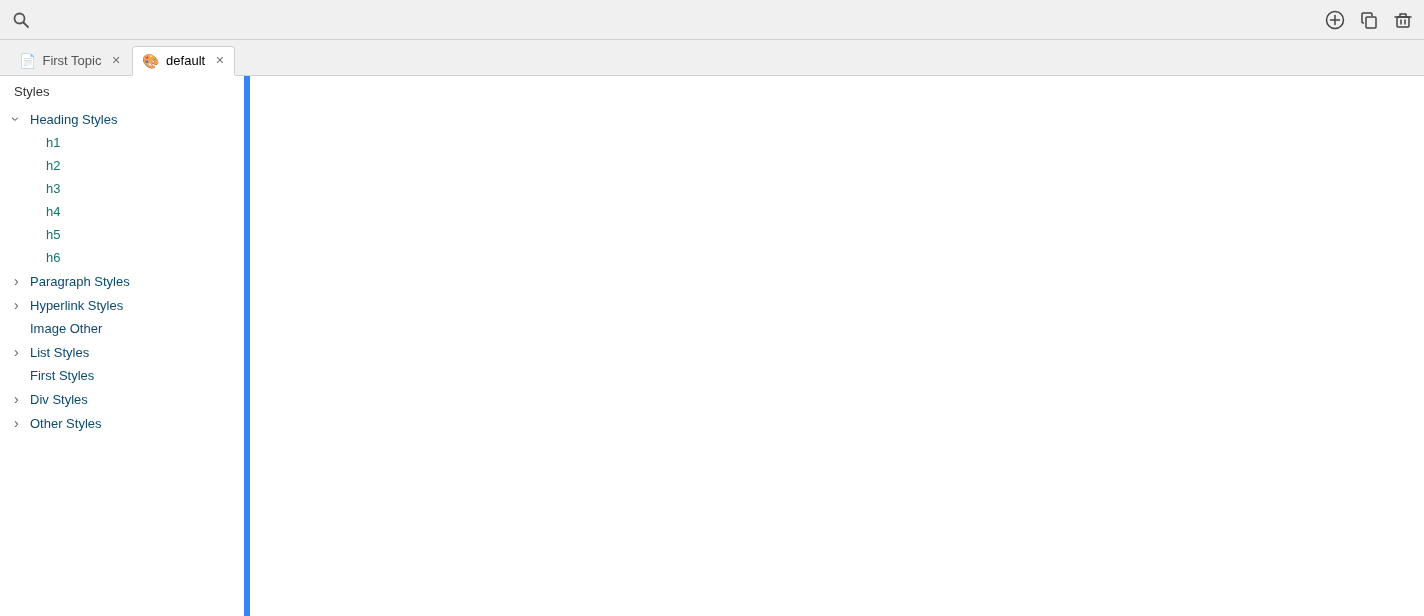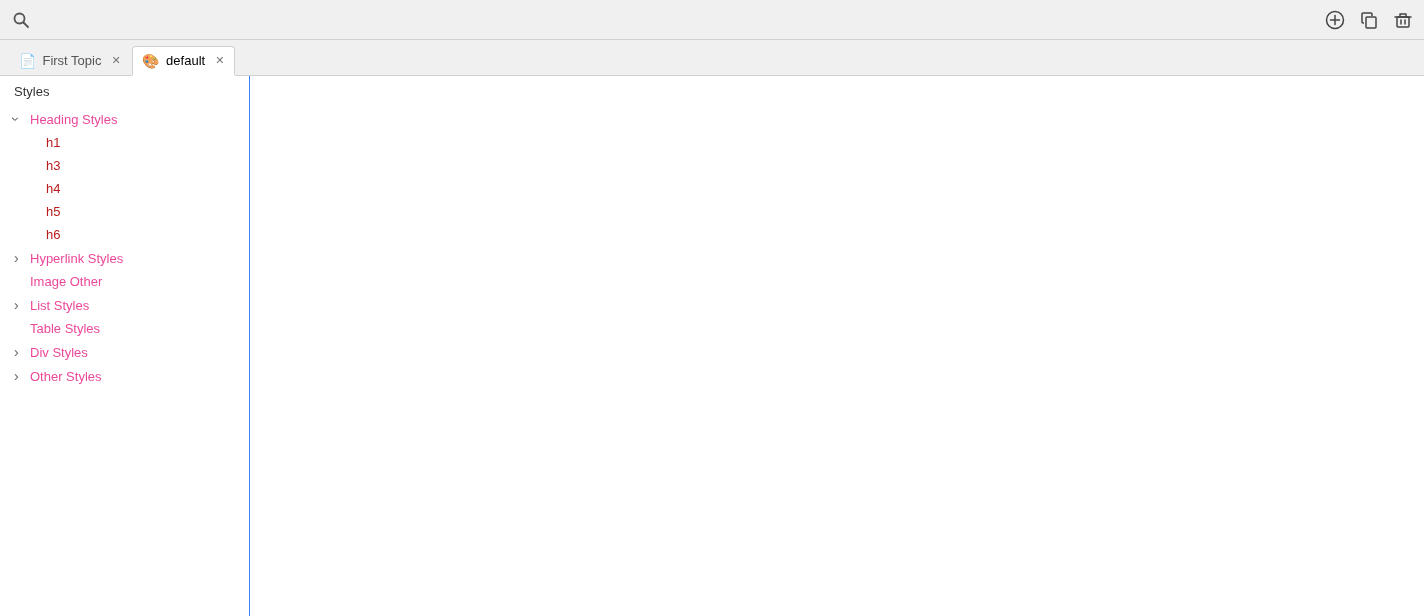--- a/index.html
+++ b/index.html
@@ -98,39 +98,39 @@
     
     .main-layout {
       display: flex;
       height: calc(616px - 40px - 36px);
     }
 
     
     .sidebar {
       width: 250px;
       background: #ffffff;
-      border-right: 1px solid #3b82f6;
+      border-right: 6px solid #3b82f6;
       overflow-y: auto;
       flex-shrink: 0;
     }
 
     .sidebar-header {
       padding: 8px 14px;
       font-size: 13px;
       color: #333;
       font-weight: normal;
     }
 
     .tree-item {
       display: flex;
       align-items: center;
       padding: 4px 14px;
       cursor: pointer;
       font-size: 13px;
-      color: #ec4899;
+      color: #0c4a6e;
       user-select: none;
     }
 
     .tree-item .chevron {
       width: 16px;
       font-size: 10px;
       color: #666;
       flex-shrink: 0;
     }
 
@@ -149,21 +149,21 @@
       display: inline-block;
       transform: rotate(90deg);
     }
 
     .tree-child {
       display: flex;
       align-items: center;
       padding: 4px 14px 4px 46px;
       cursor: pointer;
       font-size: 13px;
-      color: #b91c1c;
+      color: #0f766e;
       user-select: none;
     }
 
     
     .content-area {
       flex: 1;
       background: #ffffff;
     }
   </style>
 </head>
@@ -224,52 +224,59 @@
     <div class="sidebar-header">Styles</div>
 
     <div class="tree-item expanded">
       <span class="chevron"></span>
       <span class="item-label">Heading Styles</span>
     </div>
     <div class="tree-child">
       <span>h1</span>
     </div>
     <div class="tree-child">
+      <span>h2</span>
+    </div>
+    <div class="tree-child">
       <span>h3</span>
     </div>
     <div class="tree-child">
       <span>h4</span>
     </div>
     <div class="tree-child">
       <span>h5</span>
     </div>
     <div class="tree-child">
       <span>h6</span>
     </div>
 
+    <div class="tree-item expandable">
+      <span class="chevron"></span>
+      <span class="item-label">Paragraph Styles</span>
+    </div>
 
     <div class="tree-item expandable">
       <span class="chevron"></span>
       <span class="item-label">Hyperlink Styles</span>
     </div>
 
 
     <div class="tree-item">
       <span class="chevron"></span>
       <span class="item-label">Image Other</span>
     </div>
 
     <div class="tree-item expandable">
       <span class="chevron"></span>
       <span class="item-label">List Styles</span>
     </div>
 
     <div class="tree-item">
       <span class="chevron"></span>
-      <span class="item-label">Table Styles</span>
+      <span class="item-label">First Styles</span>
     </div>
 
     <div class="tree-item expandable">
       <span class="chevron"></span>
       <span class="item-label">Div Styles</span>
     </div>
 
     <div class="tree-item expandable">
       <span class="chevron"></span>
       <span class="item-label">Other Styles</span>

